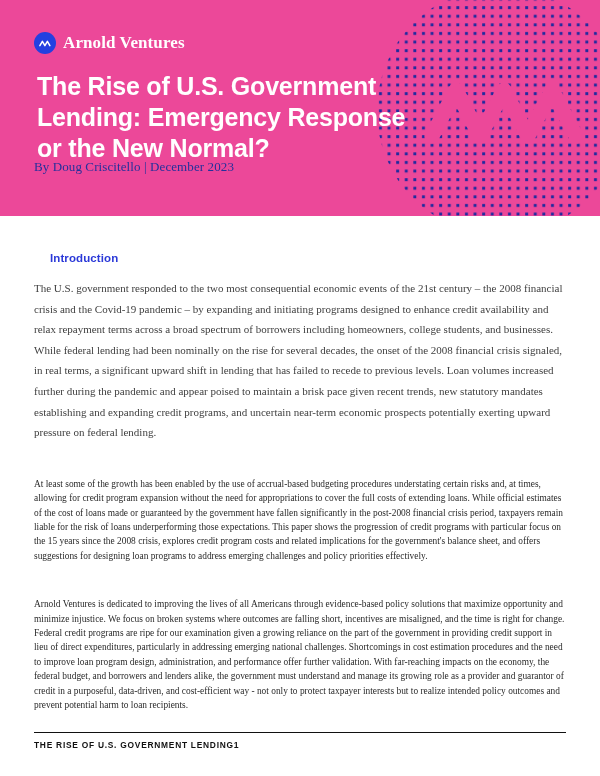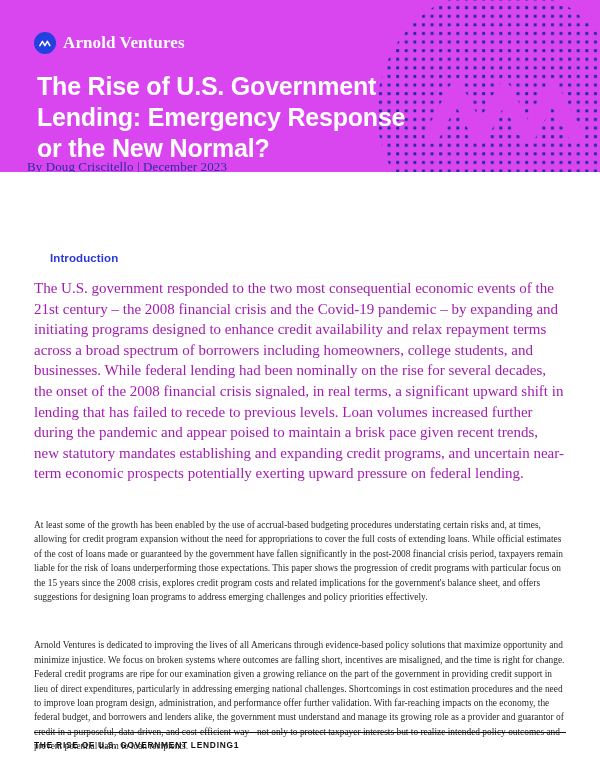--- a/index.html
+++ b/index.html
@@ -20,22 +20,22 @@
     width: 600px;
     height: 776px;
     background: #ffffff;
     box-sizing: border-box;
   }
 
   
   .header-band {
     position: relative;
     width: 600px;
-    height: 172px;
-    background: #d946ef;
+    height: 216px;
+    background: #ec4899;
     overflow: hidden;
   }
 
   .dot-graphic {
     position: absolute;
     top: -14px;
     right: -26px;
     width: 250px;
     height: 250px;
     pointer-events: none;
@@ -77,21 +77,21 @@
     font-family: "Liberation Sans", sans-serif;
     font-size: 25px;
     line-height: 31px;
     font-weight: 700;
     color: #ffffff;
     letter-spacing: -0.2px;
   }
 
   .doc-byline {
     position: absolute;
-    left: 27px;
+    left: 34px;
     top: 159px;
     font-family: "Liberation Serif", serif;
     font-size: 13px;
     color: #24309c;
     letter-spacing: 0.1px;
     white-space: nowrap;
   }
 
   
   .content {
@@ -106,23 +106,23 @@
     font-family: "Liberation Sans", sans-serif;
     font-size: 11.5px;
     font-weight: 700;
     color: #2b39d8;
     letter-spacing: 0.1px;
   }
 
   .lead-paragraph {
     margin: 14px 0 0 0;
     font-family: "Liberation Serif", serif;
-    font-size: 15px;
+    font-size: 11px;
     line-height: 20.6px;
-    color: #a21caf;
+    color: #404040;
     text-align: left;
   }
 
   .body-paragraph {
     margin: 34px 0 0 0;
     font-family: "Liberation Serif", serif;
     font-size: 9.4px;
     line-height: 14.4px;
     color: #2a2a2a;
     text-align: left;

